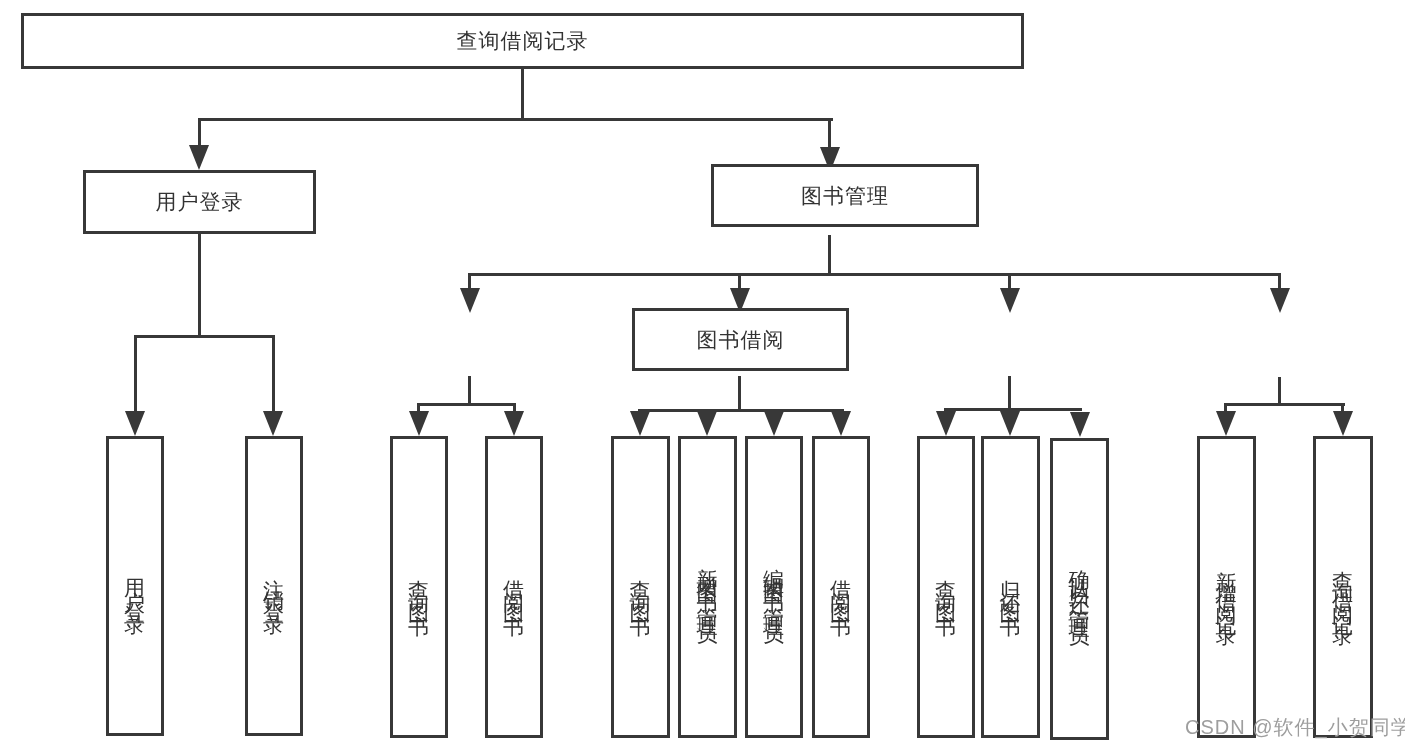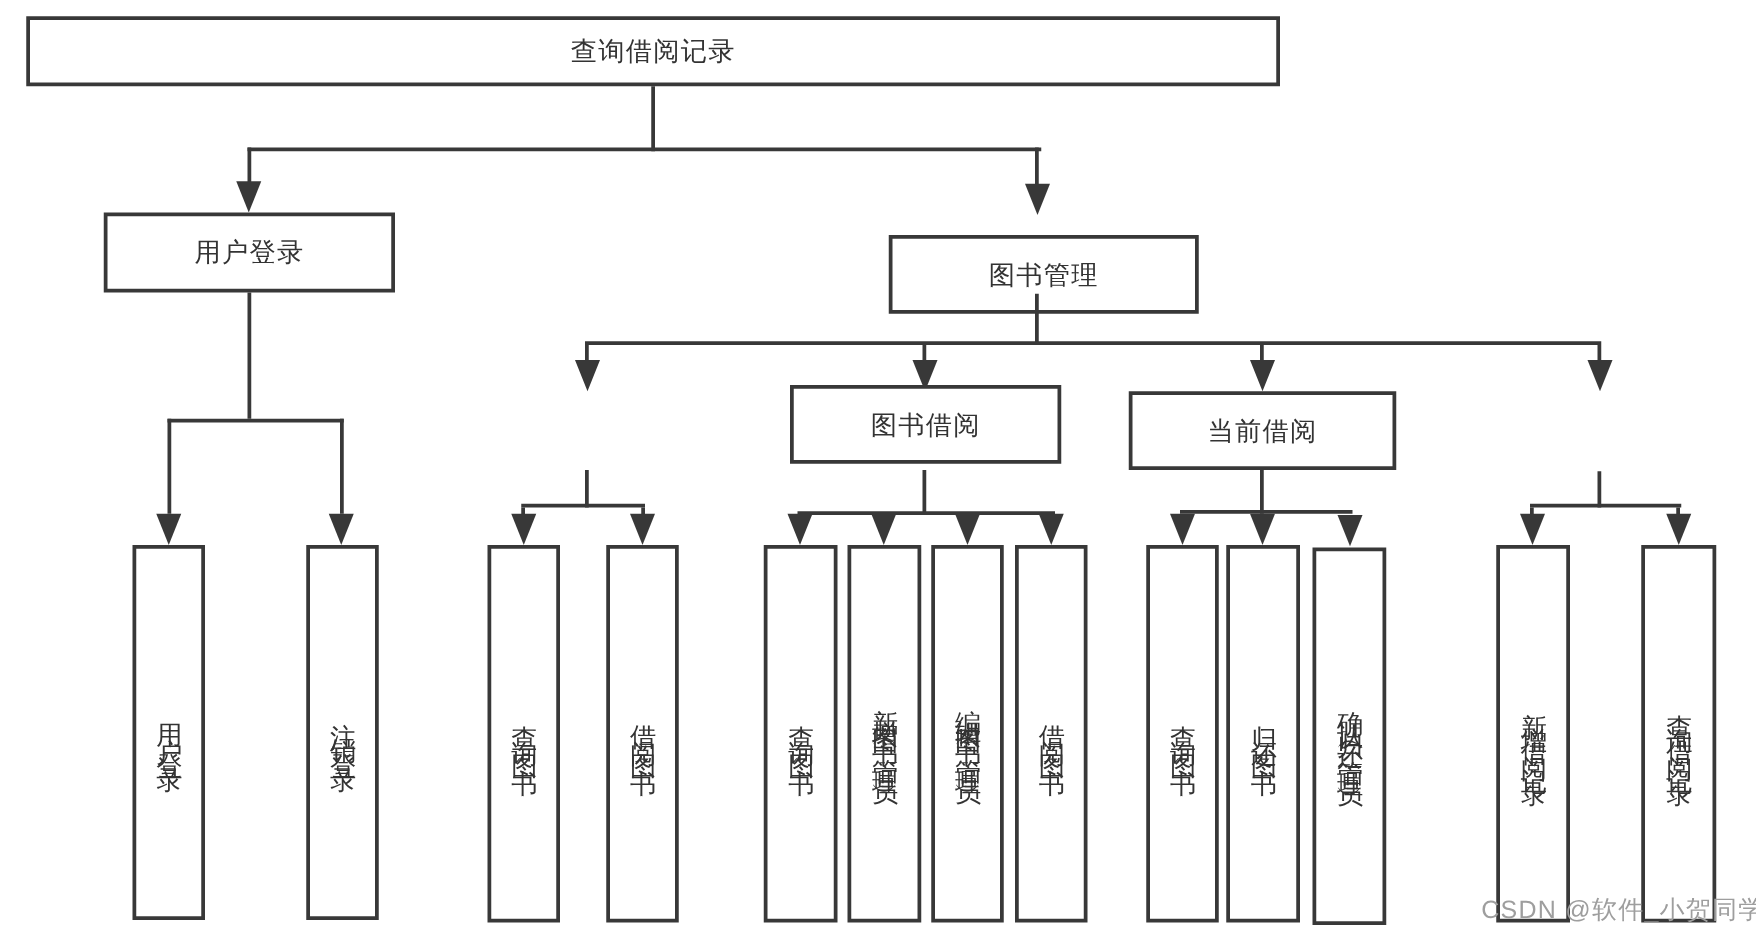--- a/index.html
+++ b/index.html
@@ -43,21 +43,21 @@
   <div class="line" style="left:521px;top:69px;width:3px;height:52px"></div>
   <div class="line" style="left:198px;top:118px;width:635px;height:3px"></div>
   <div class="line" style="left:198px;top:118px;width:3px;height:30px"></div>
   <div class="arrow" style="left:189px;top:145px"></div>
   <div class="line" style="left:828px;top:118px;width:3px;height:32px"></div>
   <div class="arrow" style="left:820px;top:147px"></div>
 
   <div class="box" style="left:83px;top:170px;width:233px;height:64px">
     <span>用户登录</span>
   </div>
-  <div class="box" style="left:711px;top:188px;width:248px;height:63px">
+  <div class="box" style="left:711px;top:164px;width:268px;height:63px">
     <span>图书管理</span>
   </div>
 
   <div class="line" style="left:198px;top:234px;width:3px;height:101px"></div>
   <div class="line" style="left:134px;top:335px;width:141px;height:3px"></div>
   <div class="line" style="left:134px;top:335px;width:3px;height:76px"></div>
   <div class="arrow" style="left:125px;top:411px"></div>
   <div class="line" style="left:272px;top:335px;width:3px;height:76px"></div>
   <div class="arrow" style="left:263px;top:411px"></div>
 
@@ -67,23 +67,20 @@
   <div class="arrow" style="left:460px;top:288px"></div>
   <div class="line" style="left:738px;top:276px;width:3px;height:14px"></div>
   <div class="arrow" style="left:730px;top:288px"></div>
   <div class="line" style="left:1008px;top:276px;width:3px;height:14px"></div>
   <div class="arrow" style="left:1000px;top:288px"></div>
   <div class="line" style="left:1278px;top:276px;width:3px;height:14px"></div>
   <div class="arrow" style="left:1270px;top:288px"></div>
 
   <div class="box" style="left:632px;top:308px;width:217px;height:63px">
     <span>图书借阅</span>
-  </div>
-  <div class="box" style="left:903px;top:313px;width:214px;height:63px">
-    <span>当前借阅</span>
   </div>
 
   <div class="line" style="left:468px;top:376px;width:3px;height:30px"></div>
   <div class="line" style="left:417px;top:403px;width:99px;height:3px"></div>
   <div class="line" style="left:417px;top:406px;width:3px;height:7px"></div>
   <div class="arrow" style="left:409px;top:411px"></div>
   <div class="line" style="left:513px;top:406px;width:3px;height:7px"></div>
   <div class="arrow" style="left:504px;top:411px"></div>
 
   <div class="line" style="left:738px;top:376px;width:3px;height:36px"></div>

